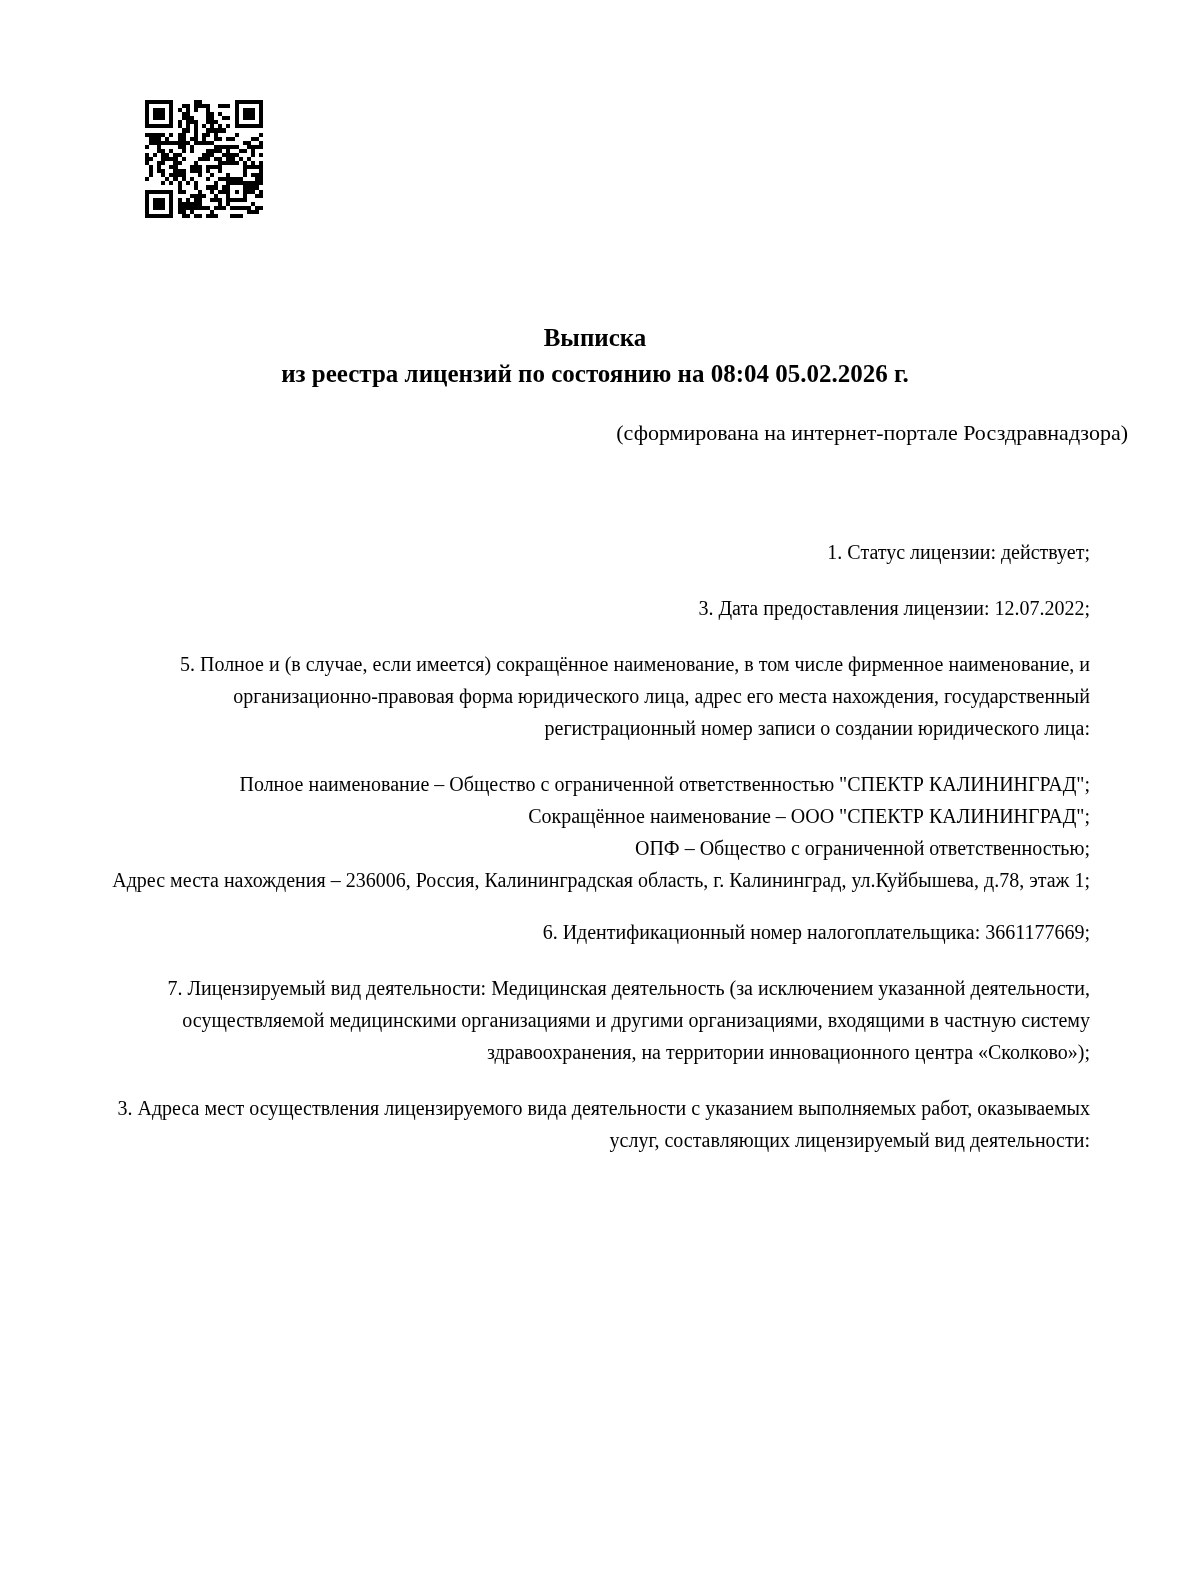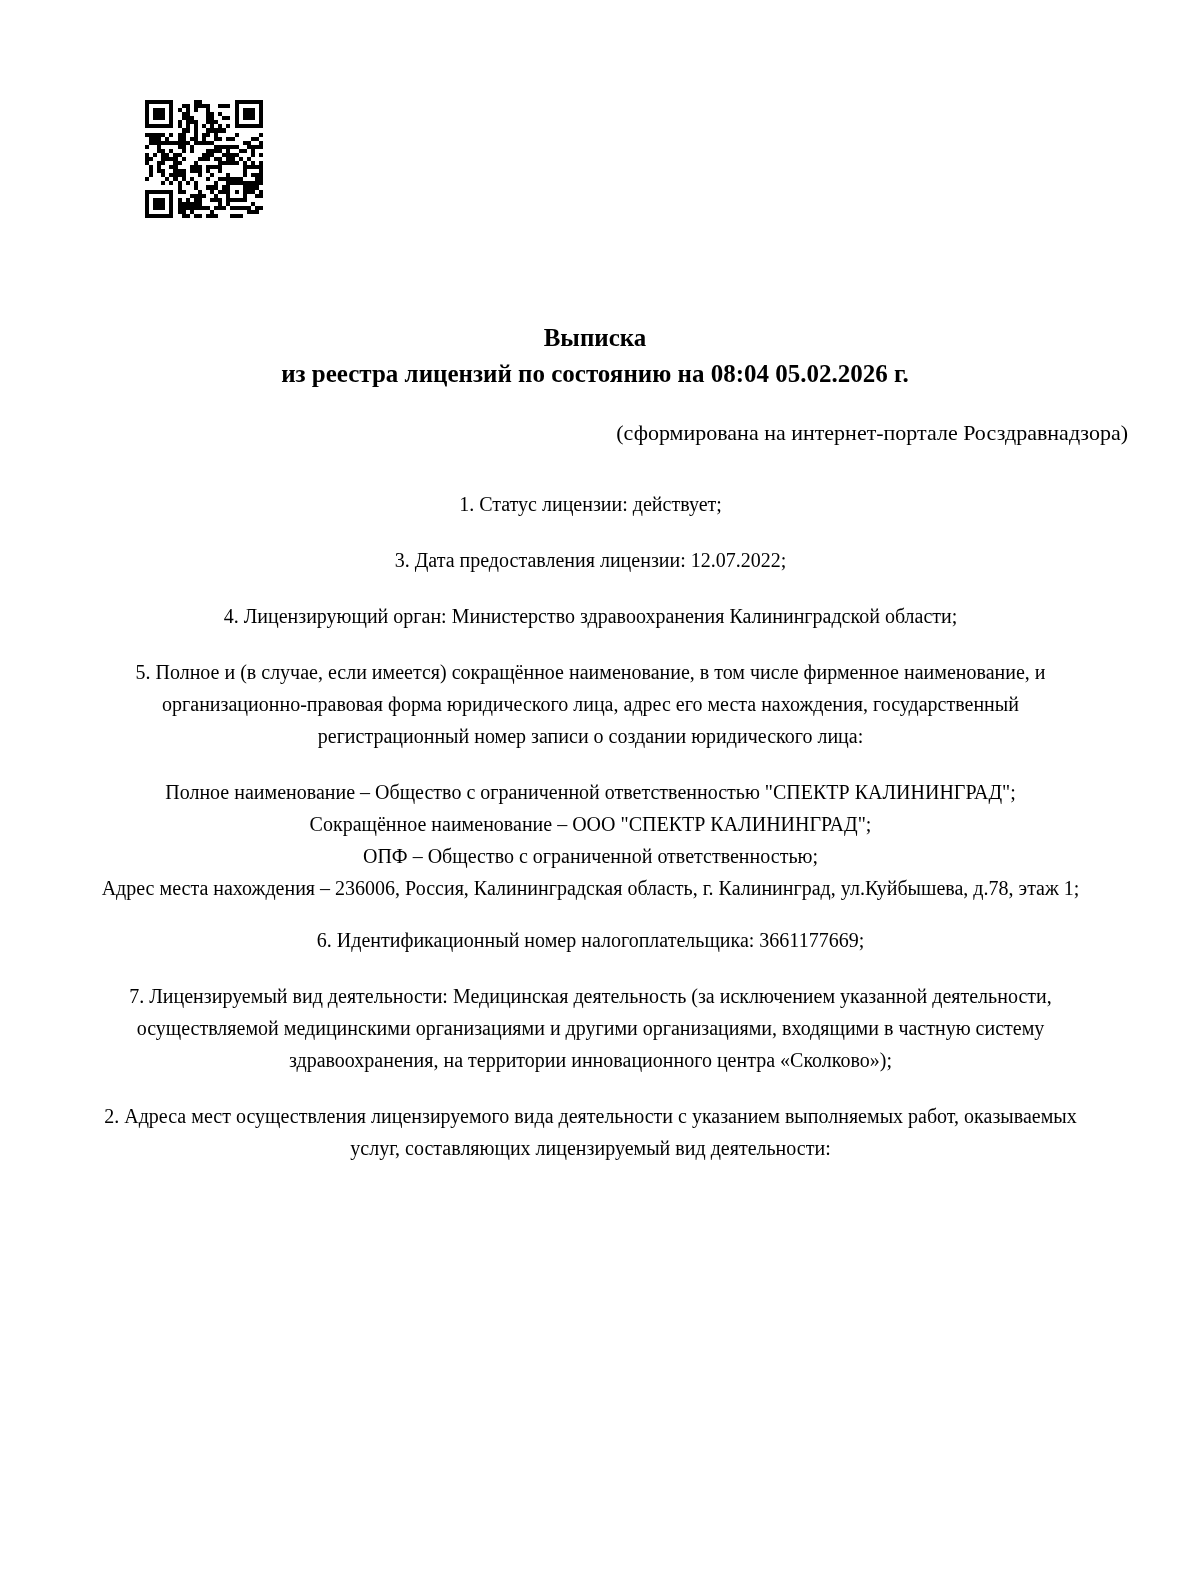--- a/index.html
+++ b/index.html
@@ -38,25 +38,25 @@
     line-height: 36px;
   }
   .subtitle {
     margin-top: 30px;
     padding-right: 62px;
     text-align: right;
     font-size: 22px;
     line-height: 22px;
   }
   .body-text {
-    margin-top: 44px;
+    margin-top: 92px;
     padding: 0 100px 120px 91px;
     font-size: 20px;
     line-height: 32px;
-    text-align: center;
+    text-align: right;
   }
   .para {
     margin: 0 0 24px 0;
   }
 </style>
 </head>
 <body>
 
 <div class="page">
 
@@ -503,23 +503,20 @@
 
     <p class="para">
       <span>1. Статус лицензии: действует;</span>
     </p>
 
 
     <p class="para">
       <span>3. Дата предоставления лицензии: 12.07.2022;</span>
     </p>
 
-    <p class="para">
-      <span>4. Лицензирующий орган: Министерство здравоохранения Калининградской области;</span>
-    </p>
 
     <p class="para">
       <span>5. Полное и (в случае, если имеется) сокращённое наименование, в том числе фирменное наименование, и организационно-правовая форма юридического лица, адрес его места нахождения, государственный регистрационный номер записи о создании юридического лица:</span>
     </p>
 
     <p class="para">
       </p>
       <div>Полное наименование – Общество с ограниченной ответственностью "СПЕКТР КАЛИНИНГРАД";</div>
       <div>Сокращённое наименование – ООО "СПЕКТР КАЛИНИНГРАД";</div>
       <div>ОПФ – Общество с ограниченной ответственностью;</div>
@@ -528,17 +525,17 @@
 
     <p class="para">
       <span>6. Идентификационный номер налогоплательщика: 3661177669;</span>
     </p>
 
     <p class="para">
       <span>7. Лицензируемый вид деятельности: Медицинская деятельность (за исключением указанной деятельности, осуществляемой медицинскими организациями и другими организациями, входящими в частную систему здравоохранения, на территории инновационного центра «Сколково»);</span>
     </p>
 
     <p class="para">
-      <span>2. Адреса мест осуществления лицензируемого вида деятельности с указанием выполняемых работ, оказываемых услуг, составляющих лицензируемый вид деятельности:</span>
+      <span>3. Адреса мест осуществления лицензируемого вида деятельности с указанием выполняемых работ, оказываемых услуг, составляющих лицензируемый вид деятельности:</span>
     </p>
 
   </div>
 </div>
 
 </body></html>

